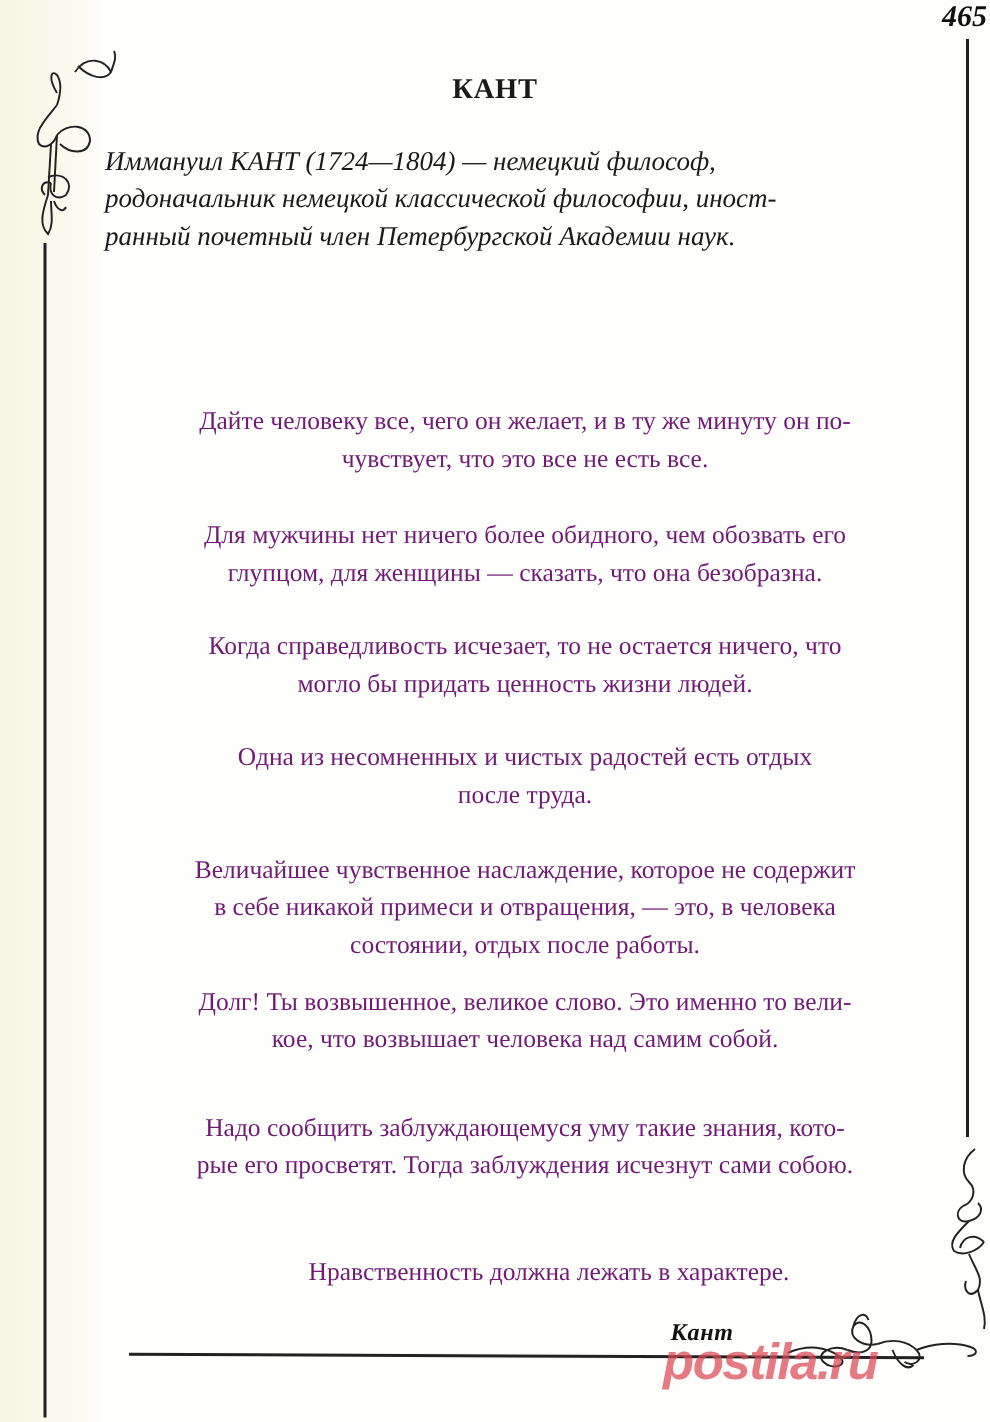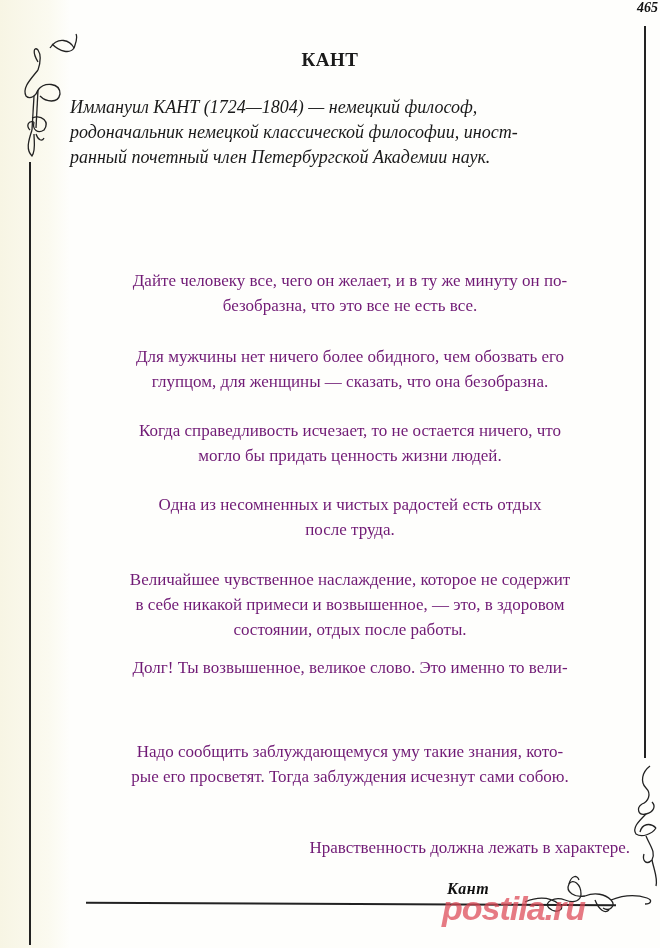--- a/index.html
+++ b/index.html
@@ -16,21 +16,21 @@
       overflow: hidden;
     }
     .left-tint {
       position: absolute; left: 0; top: 0; width: 70px; height: 948px;
       background: linear-gradient(to right, #f7f5e4, #fbfaf0 70%, rgba(254,254,252,0));
     }
     .page-number {
       position: absolute; right: 2px; top: 0px;
       font-family: "Liberation Serif", serif;
       font-style: italic; font-weight: bold;
-      font-size: 14px; color: #111;
+      font-size: 20px; color: #111;
     }
     .rule-left {
       position: absolute; left: 29px; top: 162px;
       width: 1.5px; height: 783px; background: #222;
     }
     .rule-right {
       position: absolute; left: 644px; top: 26px;
       width: 1.5px; height: 732px; background: #222;
     }
     .rule-bottom {
@@ -63,21 +63,21 @@
       color: #701a75;
     }
     .quote .line { display: block; white-space: nowrap; }
     .q0 { position: absolute; top: 0px; left: 0; width: 560px; }
     .q1 { position: absolute; top: 76px; left: 0; width: 560px; }
     .q2 { position: absolute; top: 150px; left: 0; width: 560px; }
     .q3 { position: absolute; top: 224px; left: 0; width: 560px; }
     .q4 { position: absolute; top: 299px; left: 0; width: 560px; text-align: center; }
     .q5 { position: absolute; top: 387px; left: 0; width: 560px; }
     .q6 { position: absolute; top: 471px; left: 0; width: 560px; }
-    .q7 { position: absolute; top: 567px; left: 0; width: 560px; text-align: right; }
+    .q7 { position: absolute; top: 567px; left: 16px; width: 560px; }
 
     .signature {
       position: absolute; left: 447px; top: 880px;
       font-family: "Liberation Serif", serif;
       font-style: italic; font-weight: bold; font-size: 16px;
       color: #111; letter-spacing: 0.5px;
     }
     .watermark {
       position: absolute; left: 442px; top: 878px;
       font-family: "Liberation Sans", sans-serif;
@@ -140,41 +140,42 @@
 
   <div class="bio">
     <span class="line">Иммануил КАНТ (1724—1804) — немецкий философ,</span>
     <span class="line">родоначальник немецкой классической философии, иност-</span>
     <span class="line">ранный почетный член Петербургской Академии наук.</span>
   </div>
 
   <div class="quotes">
     <div class="quote q0">
       <span class="line">Дайте человеку все, чего он желает, и в ту же минуту он по-</span>
-      <span class="line">безобразна, что это все не есть все.</span>
+      <span class="line">чувствует, что это все не есть все.</span>
     </div>
     <div class="quote q1">
       <span class="line">Для мужчины нет ничего более обидного, чем обозвать его</span>
       <span class="line">глупцом, для женщины — сказать, что она безобразна.</span>
     </div>
     <div class="quote q2">
       <span class="line">Когда справедливость исчезает, то не остается ничего, что</span>
       <span class="line">могло бы придать ценность жизни людей.</span>
     </div>
     <div class="quote q3">
       <span class="line">Одна из несомненных и чистых радостей есть отдых</span>
       <span class="line">после труда.</span>
     </div>
     <div class="quote q4">
       <span class="line">Величайшее чувственное наслаждение, которое не содержит</span>
-      <span class="line">в себе никакой примеси и возвышенное, — это, в здоровом</span>
+      <span class="line">в себе никакой примеси и отвращения, — это, в человека</span>
       <span class="line">состоянии, отдых после работы.</span>
     </div>
     <div class="quote q5">
       <span class="line">Долг! Ты возвышенное, великое слово. Это именно то вели-</span>
+      <span class="line">кое, что возвышает человека над самим собой.</span>
     </div>
     <div class="quote q6">
       <span class="line">Надо сообщить заблуждающемуся уму такие знания, кото-</span>
       <span class="line">рые его просветят. Тогда заблуждения исчезнут сами собою.</span>
     </div>
     <div class="quote q7">
       <span class="line">Нравственность должна лежать в характере.</span>
     </div>
   </div>
 

